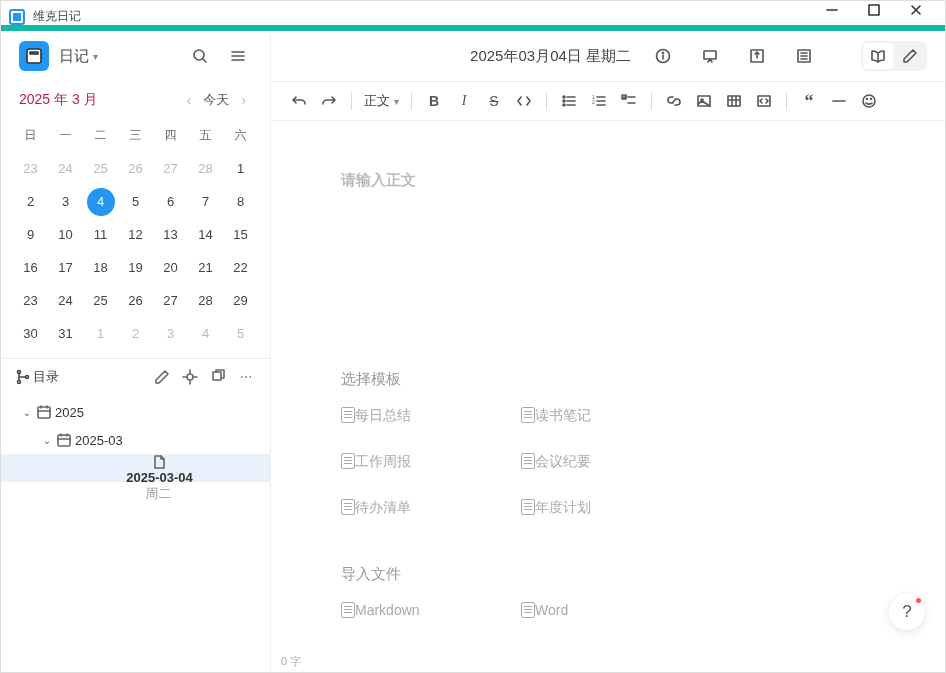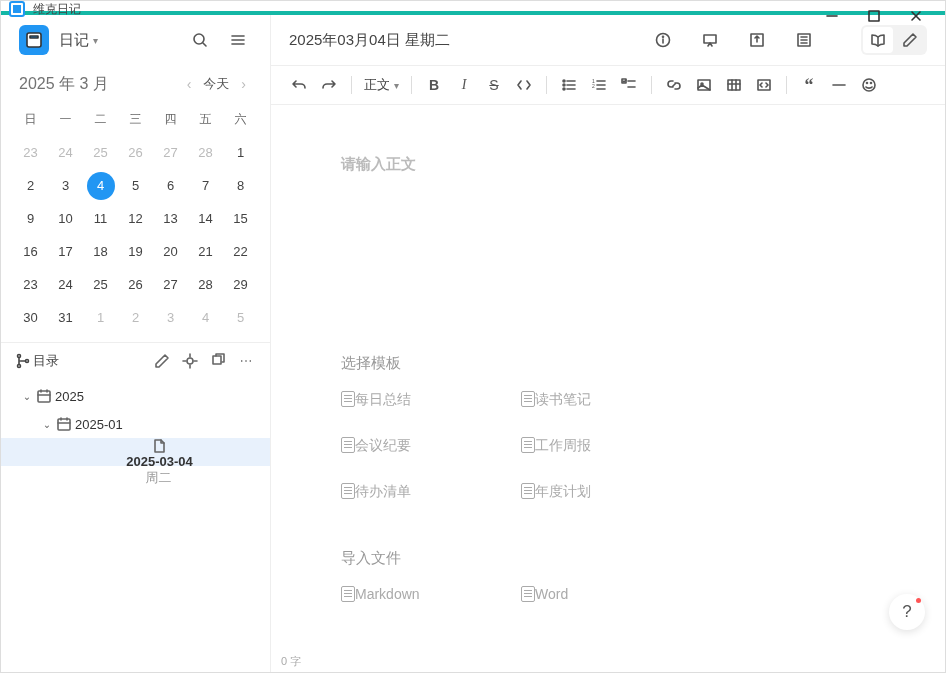--- a/index.html
+++ b/index.html
@@ -1,36 +1,36 @@
 <!DOCTYPE html>
 <html><head>
 <meta charset="utf-8">
 <style>
 * { box-sizing: border-box; margin: 0; padding: 0; }
 body { font-family: "Microsoft YaHei", "PingFang SC", sans-serif; font-size: 13px; color: #333; background: #fff; overflow: hidden; }
 .window { width: 946px; height: 673px; display: flex; flex-direction: column; border: 1px solid #ddd; }
-.titlebar { height: 14px; display: flex; align-items: flex-start; padding: 0 8px; border-bottom: 4px solid #14b8a6; }
+.titlebar { height: 30px; display: flex; align-items: flex-end; padding: 0 8px; border-bottom: 6px solid #14b8a6; }
 .titlebar .app-icon { width: 16px; height: 16px; background: #2196f3; border-radius: 3px; margin-right: 8px; display: flex; align-items: center; justify-content: center; }
 .titlebar .app-icon::after { content: ""; width: 8px; height: 8px; border: 2px solid #fff; border-radius: 1px; }
 .titlebar .title { font-size: 12px; color: #444; }
 .titlebar .spacer { flex: 1; }
 .win-btn { width: 42px; height: 30px; display: flex; align-items: center; justify-content: center; cursor: pointer; }
 
 .body { flex: 1; display: flex; overflow: hidden; }
 .sidebar { width: 270px; border-right: 1px solid #eee; display: flex; flex-direction: column; }
 
 .side-header { height: 50px; display: flex; align-items: center; padding: 0 18px; gap: 10px; }
 .logo { width: 30px; height: 30px; background: #2196f3; border-radius: 6px; display: flex; align-items: center; justify-content: center; }
 .logo svg { width: 16px; height: 16px; fill: #fff; }
 .side-title { font-size: 15px; color: #444; flex: 1; display: flex; align-items: center; gap: 4px; }
 .chev { font-size: 10px; color: #888; }
 .ico-btn { width: 28px; height: 28px; display: flex; align-items: center; justify-content: center; cursor: pointer; color: #555; border-radius: 4px; }
 
 .cal-header { display: flex; align-items: center; padding: 8px 18px; }
-.cal-title { font-size: 16px; color: #737373; flex: 1; }
+.cal-title { font-size: 14px; color: #be185d; flex: 1; }
 .cal-nav { color: #bbb; padding: 0 6px; cursor: pointer; font-size: 14px; }
 .today-btn { font-size: 13px; color: #555; padding: 2px 6px; cursor: pointer; }
 
 .calendar { padding: 0 12px 8px; }
 .cal-row { display: flex; }
 .cal-cell { width: 35px; height: 33px; display: flex; align-items: center; justify-content: center; font-size: 13px; }
 .cal-head .cal-cell { color: #666; font-size: 12px; }
 .cal-body .cal-cell { color: #444; cursor: pointer; }
 .cal-body .cal-cell.other { color: #bbb; }
 .cal-body .cal-cell.selected { position: relative; }
@@ -46,21 +46,21 @@
 .tree-node .exp { width: 16px; text-align: center; color: #666; font-size: 10px; }
 .tree-node .nicon { width: 18px; display: flex; align-items: center; justify-content: center; color: #666; }
 .tree-node .label { padding-left: 2px; }
 .tree-node .sub { color: #999; }
 .depth0 { padding-left: 18px; }
 .depth1 { padding-left: 38px; }
 .depth2 { padding-left: 58px; flex-direction: column; }
 .depth2 .label { font-weight: 600; }
 
 .main { flex: 1; display: flex; flex-direction: column; }
-.main-header { height: 50px; display: flex; align-items: center; padding: 0 18px; gap: 17px; }
+.main-header { height: 50px; display: flex; align-items: center; padding: 0 18px; gap: 17px; text-align: right; }
 .date-title { font-size: 15px; color: #444; flex: 1; }
 .mh-btn { width: 30px; height: 30px; display: flex; align-items: center; justify-content: center; color: #555; cursor: pointer; border-radius: 4px; }
 .mh-group { display: flex; gap: 2px; background: #f2f2f2; border-radius: 6px; padding: 2px; }
 .mh-group .mh-btn { width: 30px; height: 26px; }
 .mh-group .mh-btn.active { background: #fff; }
 
 .toolbar { height: 40px; border-top: 1px solid #eee; border-bottom: 1px solid #eee; display: flex; align-items: center; padding: 0 14px; gap: 2px; }
 .tb-btn { min-width: 28px; height: 28px; display: flex; align-items: center; justify-content: center; color: #555; cursor: pointer; border-radius: 3px; padding: 0 4px; font-size: 14px; }
 .tb-sep { width: 1px; height: 18px; background: #ddd; margin: 0 6px; }
 .tb-text { font-size: 13px; color: #444; display: flex; align-items: center; gap: 4px; }
@@ -339,21 +339,21 @@
           <div class="tree-node depth1">
             <span class="exp">⌄</span>
             <span class="nicon">
               <svg viewBox="0 0 16 16">
                 <rect x="2" y="3" width="12" height="11" rx="1"></rect>
                 <line x1="2" y1="7" x2="14" y2="7"></line>
                 <line x1="5" y1="2" x2="5" y2="4"></line>
                 <line x1="11" y1="2" x2="11" y2="4"></line>
               </svg>
             </span>
-            <span class="label">2025-01</span>
+            <span class="label">2025-03</span>
           </div>
           <div class="tree-node depth2 selected">
             <span class="exp"></span>
             <span class="nicon">
               <svg viewBox="0 0 16 16">
                 <path d="M4 2h6l3 3v9H4z"></path>
                 <path d="M10 2v3h3"></path>
               </svg>
             </span>
             <span class="label">2025-03-04</span>
@@ -518,25 +518,25 @@
             <div class="template-item">
               <div class="doc-icon"></div>
               <span>每日总结</span>
             </div>
             <div class="template-item">
               <div class="doc-icon"></div>
               <span>读书笔记</span>
             </div>
             <div class="template-item">
               <div class="doc-icon"></div>
+              <span>工作周报</span>
+            </div>
+            <div class="template-item">
+              <div class="doc-icon"></div>
               <span>会议纪要</span>
-            </div>
-            <div class="template-item">
-              <div class="doc-icon"></div>
-              <span>工作周报</span>
             </div>
             <div class="template-item">
               <div class="doc-icon"></div>
               <span>待办清单</span>
             </div>
             <div class="template-item">
               <div class="doc-icon"></div>
               <span>年度计划</span>
             </div>
           </div>

